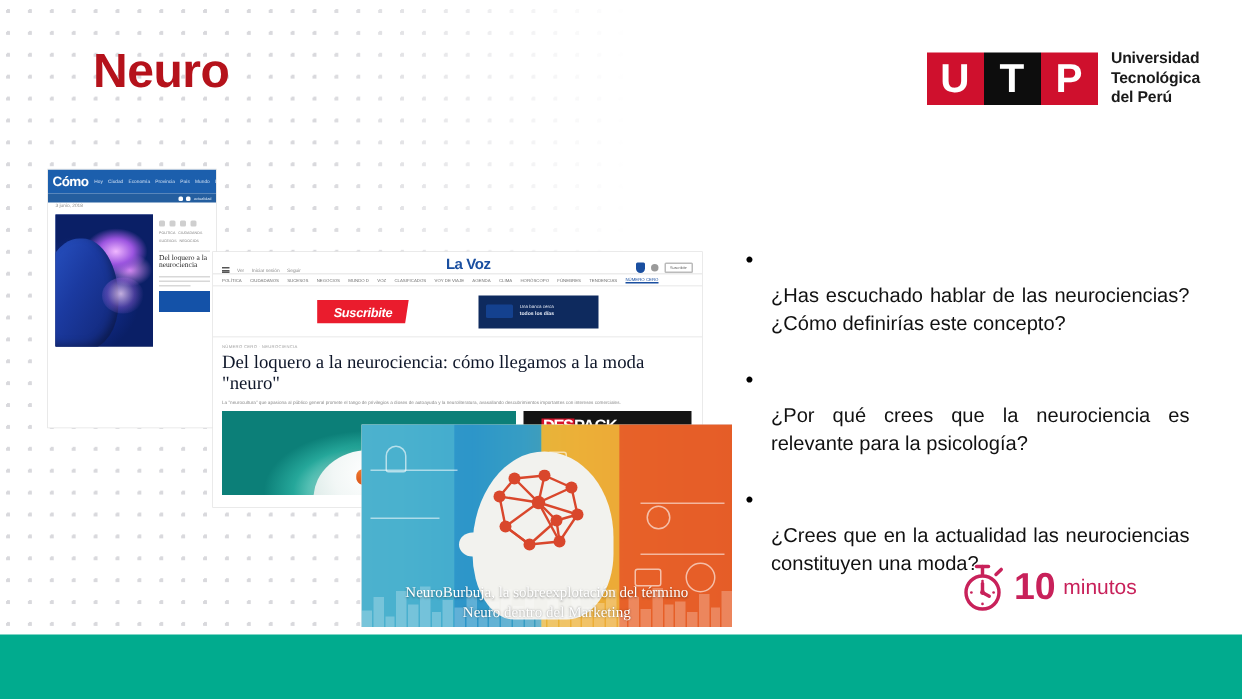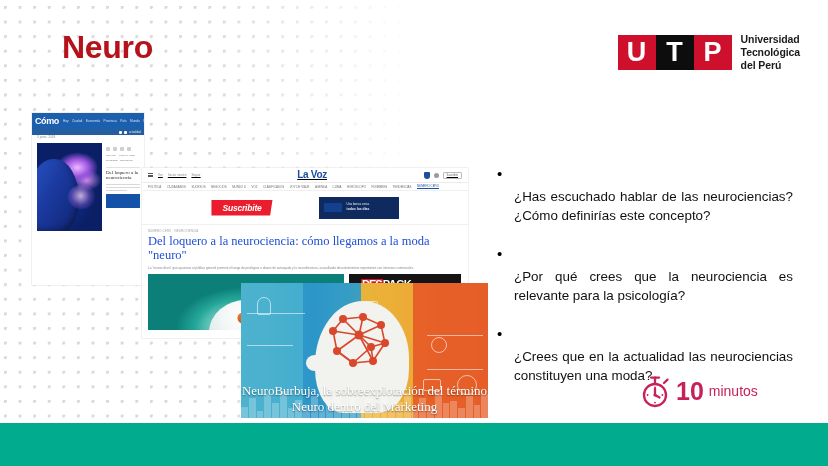--- a/index.html
+++ b/index.html
@@ -237,25 +237,24 @@
     position: absolute;
     left: 142px; top: 168px;
     width: 326px; height: 170px;
     background: #ffffff;
     overflow: hidden;
     box-shadow: 0 0 0 0.5px #e4e4e4;
   }
   #lavoz-nav {
     height: 15px;
     display: flex;
-    align-items: center;
+    align-items: flex-end;
     justify-content: space-between;
     padding: 0 6px;
     border-bottom: 0.5px solid #ececec;
-    text-decoration: underline;
   }
   .lavoz-navleft { display: flex; align-items: center; gap: 5px; font-size: 3.2px; color: #8d8d8d; }
   .lv-hamburger { display: flex; flex-direction: column; gap: 0.8px; }
   .lv-hamburger i { display: block; width: 5px; height: 0.8px; background: #555; }
   #lavoz-brand {
     font-size: 10px; font-weight: bold; color: #1a4fa0;
     letter-spacing: -0.3px; line-height: 1;
   }
   .lavoz-navright { display: flex; align-items: center; gap: 4px; font-size: 3px; color: #888; }
   .lv-badge { width: 6px; height: 7px; background: #1a4fa0; border-radius: 1px 1px 3px 3px; }
@@ -303,21 +302,21 @@
     padding: 4px 6px 1px 6px;
     font-size: 2.8px;
     color: #a0a0a0;
     letter-spacing: 0.2px;
   }
   #lavoz-headline {
     padding: 0 6px;
     font-family: "Liberation Serif", serif;
     font-size: 12.5px;
     line-height: 1.12;
-    color: #1d4ed8;
+    color: #0f172a;
   }
   #lavoz-lead {
     padding: 4px 6px 0 6px;
     font-size: 3.1px;
     line-height: 1.35;
     color: #8a8a8a;
   }
   #lavoz-media { display: flex; margin-top: 4px; padding: 0 0 0 6px; gap: 5px; }
   #lavoz-photo {
     width: 196px; height: 56px;
@@ -415,21 +414,21 @@
     background: #f2f2ee;
     border-radius: 50% 10% 40% 50%;
   }
   #neuro-net { position: absolute; left: 82px; top: 30px; width: 76px; height: 64px; }
   #neuro-caption {
     position: absolute;
     left: 0; bottom: 2px;
     width: 100%;
     text-align: center;
     font-family: "Liberation Serif", serif;
-    font-size: 13px;
+    font-size: 10px;
     line-height: 1.28;
     color: #ffffff;
     text-shadow: 0 0.5px 1.5px rgba(0,0,0,0.45);
   }
   #neuro-equalizer {
     position: absolute; left: 0; bottom: 0; width: 100%; height: 28px;
     display: flex; align-items: flex-end; gap: 1px;
     opacity: 0.45;
   }
   #neuro-equalizer i { display: block; flex: 1; background: rgba(255,255,255,0.55); }

